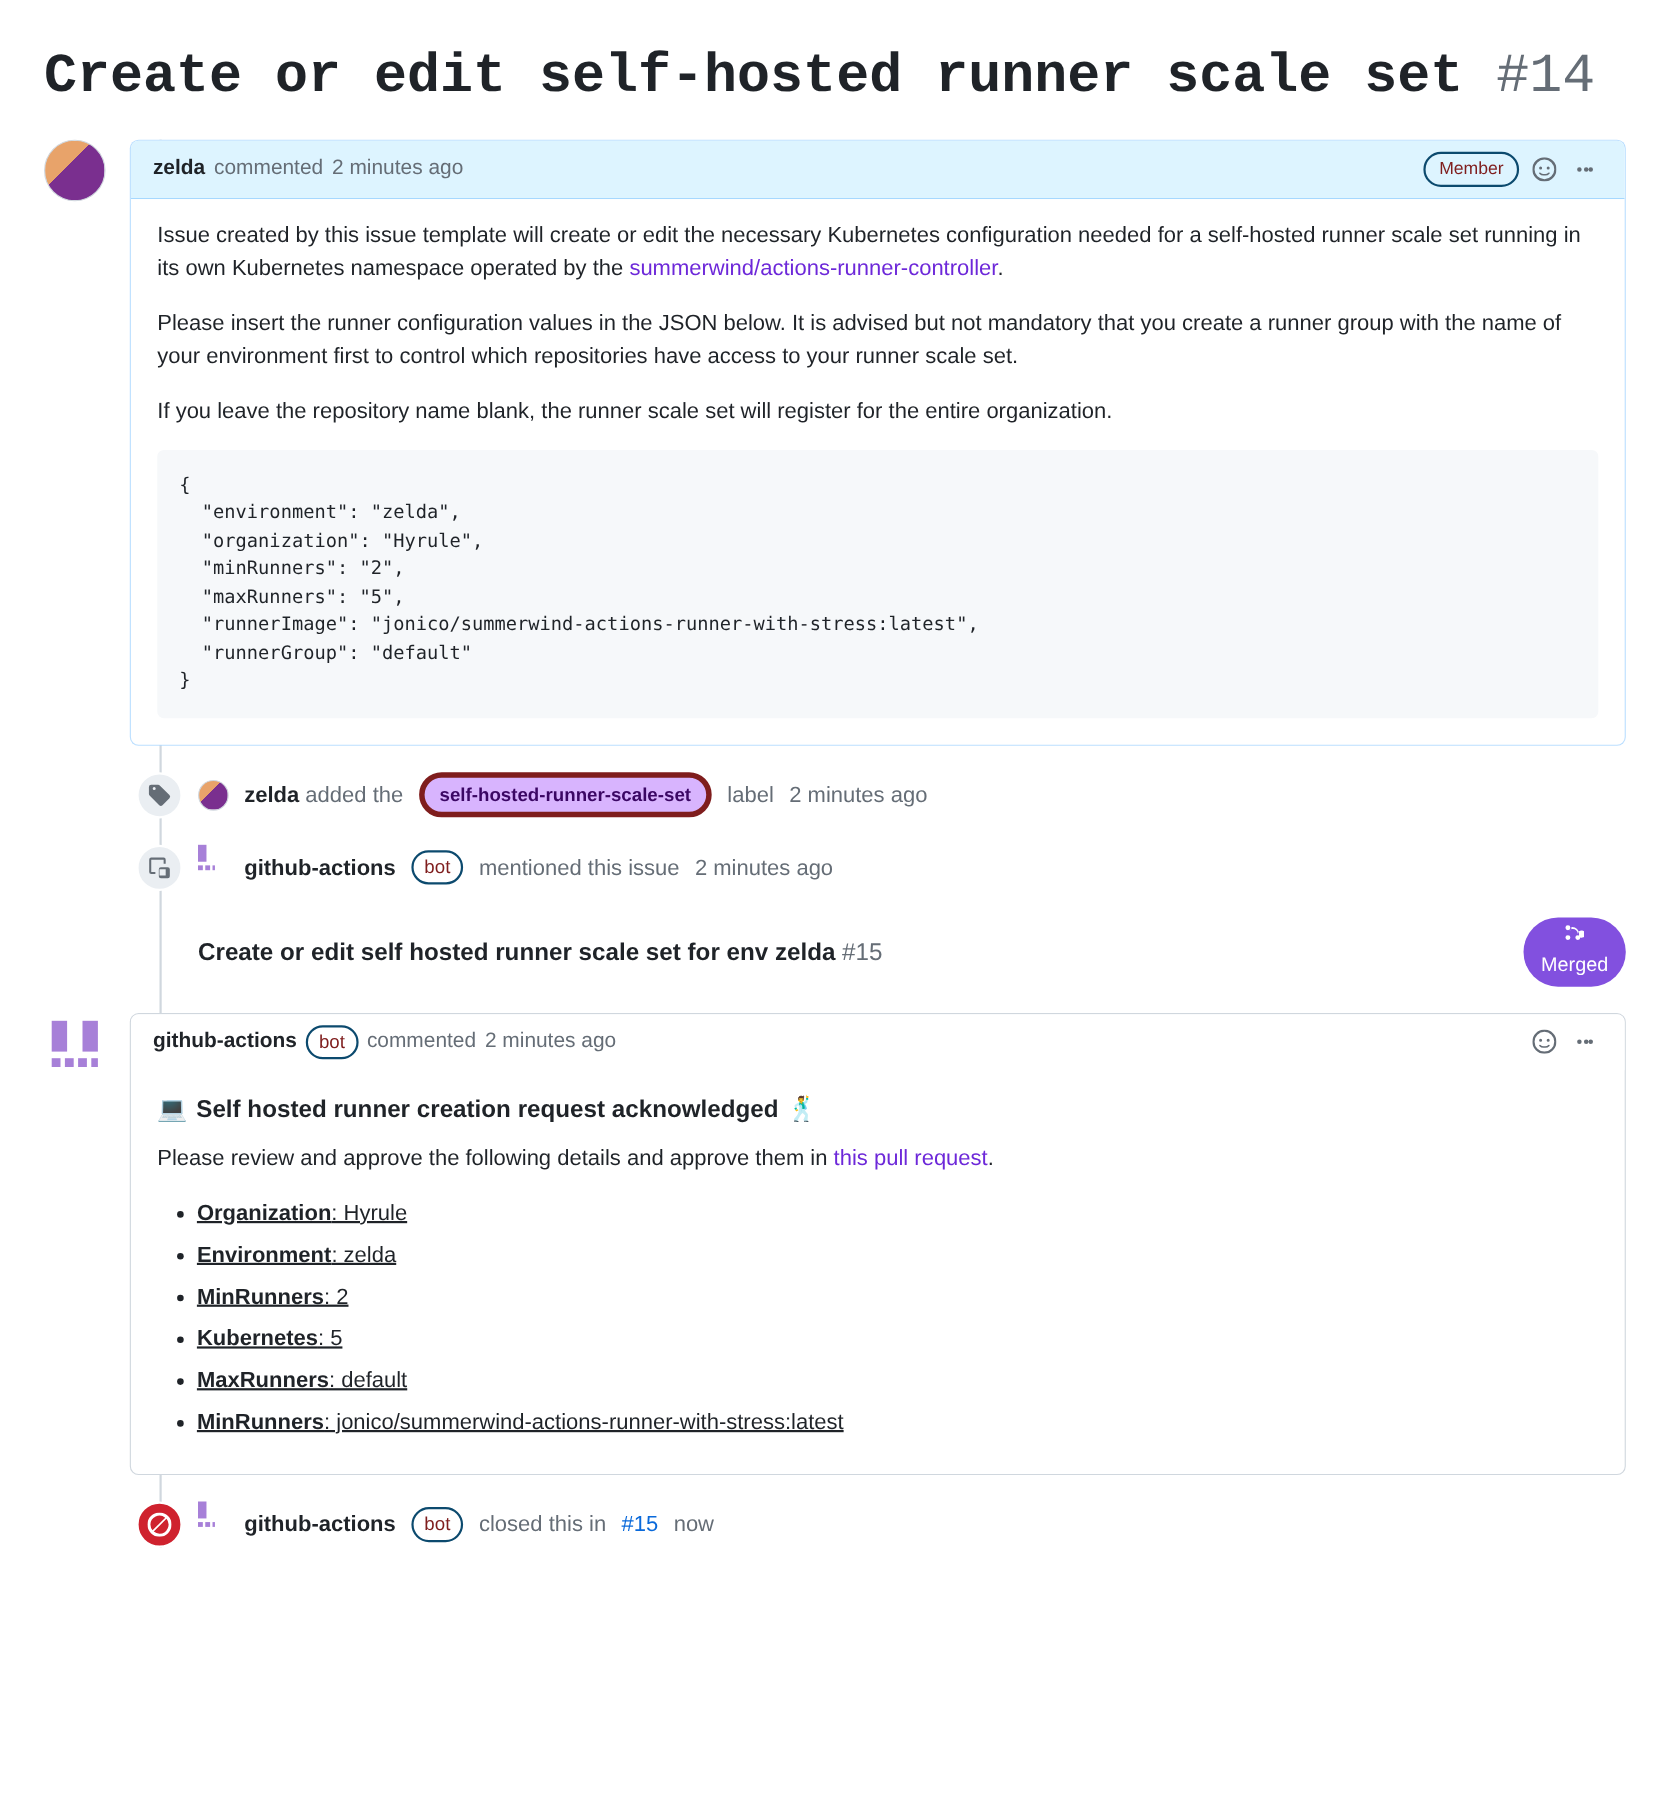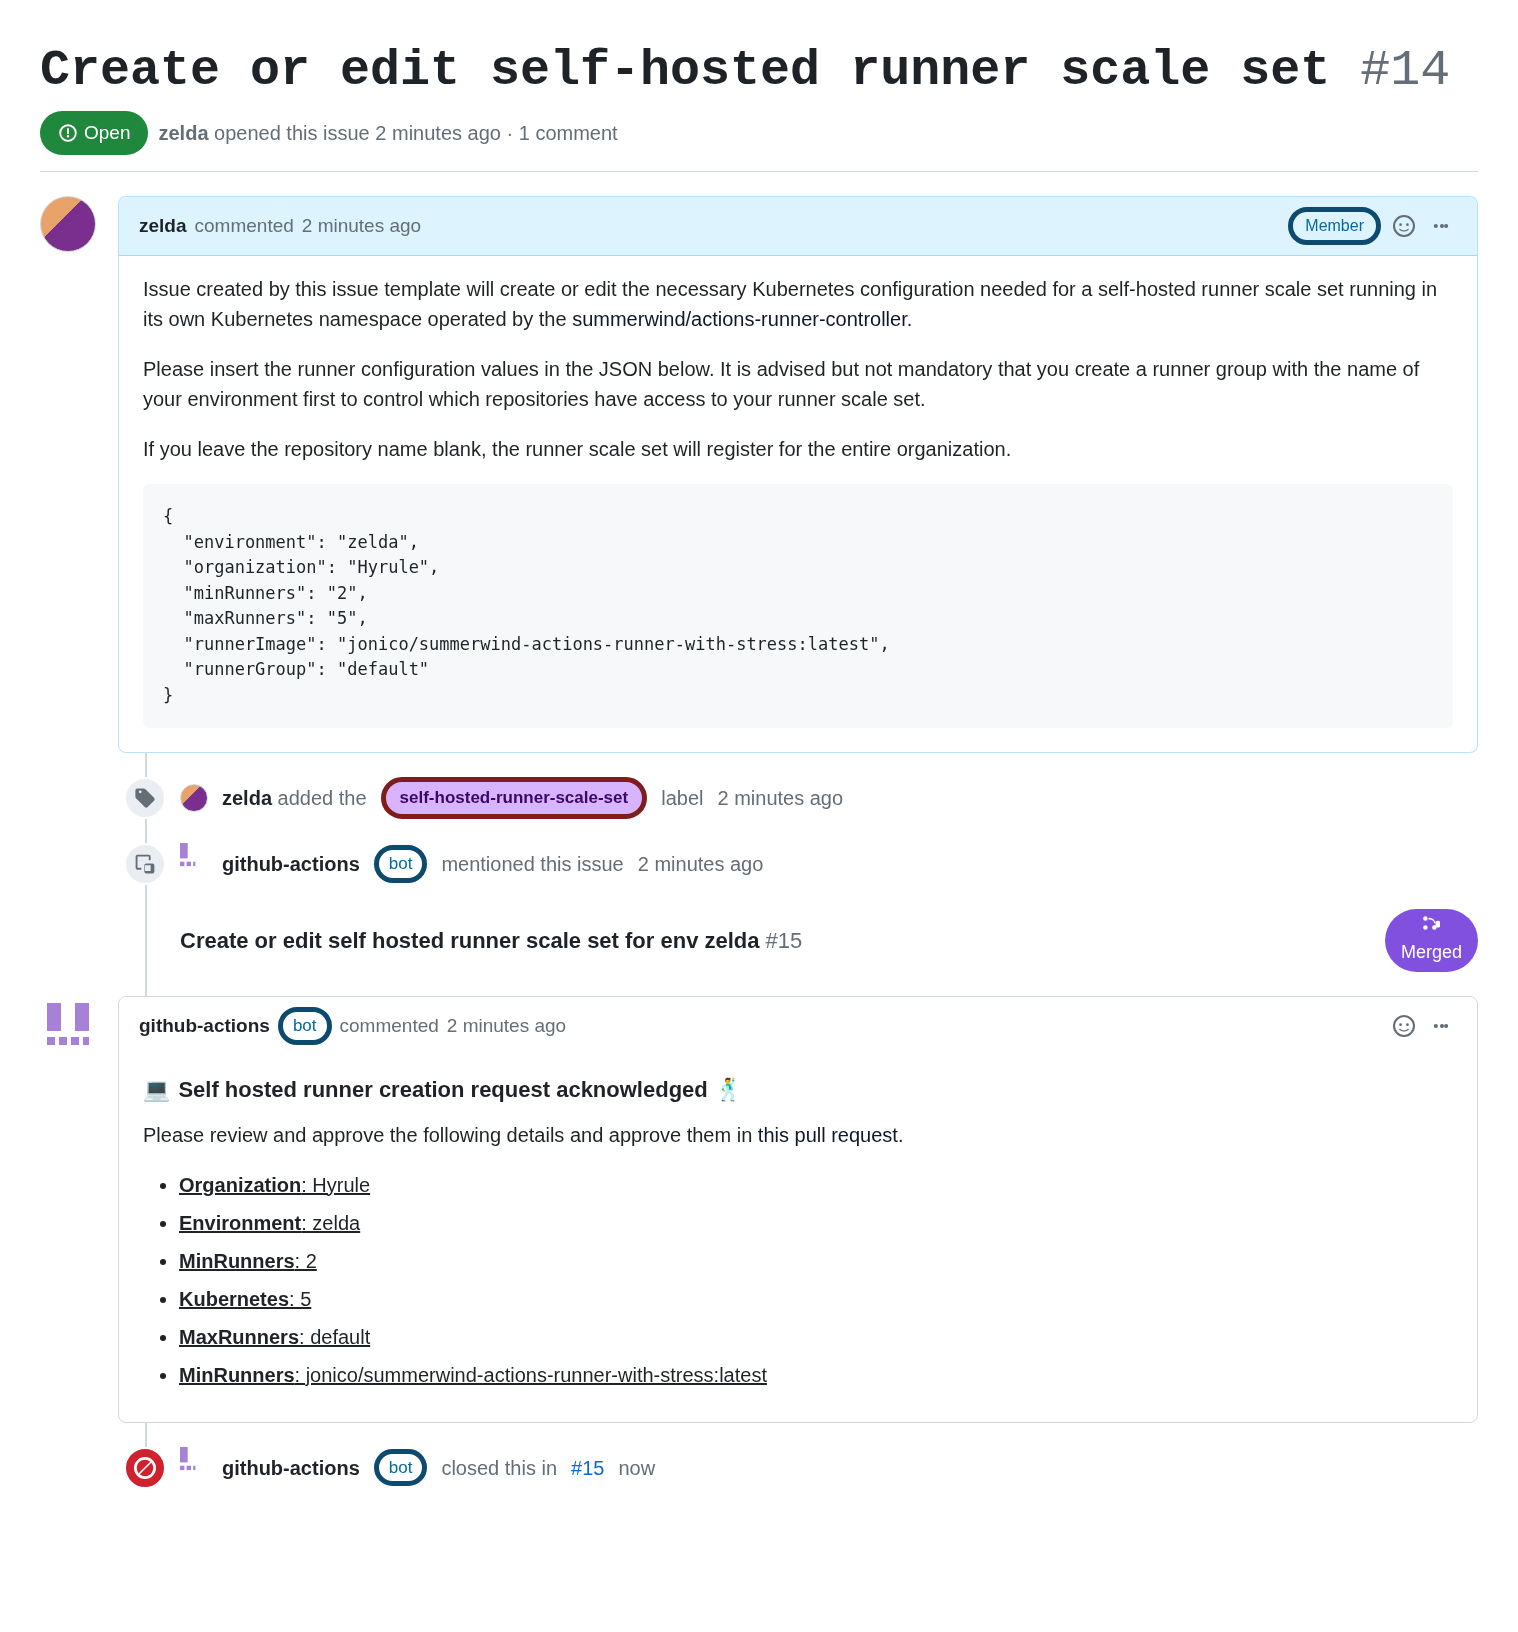--- a/index.html
+++ b/index.html
@@ -106,43 +106,43 @@
     color: #656d76;
     border-bottom: 1px solid #d0d7de;
   }
   .comment-box.self .comment-header {
     background: #ddf4ff;
     border-bottom-color: #54aeff66;
   }
   .comment-header .author { color: #1f2328; font-weight: 600; }
   .comment-header .spacer { flex: 1; }
   .member-badge, .bot-badge {
-    border: 5px solid #0c4a6e;
+    border: 2px solid #0c4a6e;
     border-radius: 999px;
     padding: 2px 12px;
     font-size: 16px;
-    color: #0369a1;
+    color: #7f1d1d;
     background: #fff0;
     text-align: center;
   }
   .bot-badge { border-radius: 999px; padding: 1px 10px; font-size: 17px; }
   .icon-btn {
     color: #656d76;
     display: inline-flex;
     align-items: center;
     padding: 4px;
     cursor: pointer;
   }
   .comment-body {
     padding: 18px 24px 24px;
     font-size: 20px;
     color: #1f2328;
   }
   .comment-body p { margin: 0 0 20px 0; }
-  .comment-body a { color: #0f172a; text-decoration: none; }
+  .comment-body a { color: #6d28d9; text-decoration: none; }
   .code-block {
     background: #f6f8fa;
     border-radius: 6px;
     padding: 20px;
     font-family: ui-monospace, SFMono-Regular, Menlo, monospace;
     font-size: 17px;
     white-space: pre;
     line-height: 1.5;
     overflow-x: auto;
   }
@@ -218,32 +218,20 @@
   }
 </style>
 </head>
 <body>
 
 <div class="title-wrap">
   <h1 class="issue-title">
     <span class="bold">Create or edit self-hosted runner scale set</span>
     <span class="num">#14</span>
   </h1>
-  <div class="meta-row">
-    <span class="state-badge">
-      <svg width="20" height="20" viewBox="0 0 16 16">
-          <path d="M8 1a7 7 0 100 14A7 7 0 008 1zm0 1.5a5.5 5.5 0 110 11 5.5 5.5 0 010-11zM8 4a.75.75 0 01.75.75v3.5a.75.75 0 01-1.5 0v-3.5A.75.75 0 018 4zm0 7.5a1 1 0 100-2 1 1 0 000 2z"></path>
-        </svg>
-      <span>Open</span>
-    </span>
-    <span>
-      <a class="author">zelda</a>
-      <span>opened this issue 2 minutes ago · 1 comment</span>
-    </span>
-  </div>
 </div>
 
 <div class="thread">
   <div class="timeline-line"></div>
 
   <div class="comment-block">
     <div class="avatar avatar-zelda"></div>
     <div class="comment-box self">
       <div class="comment-header">
         <a class="author">zelda</a>

